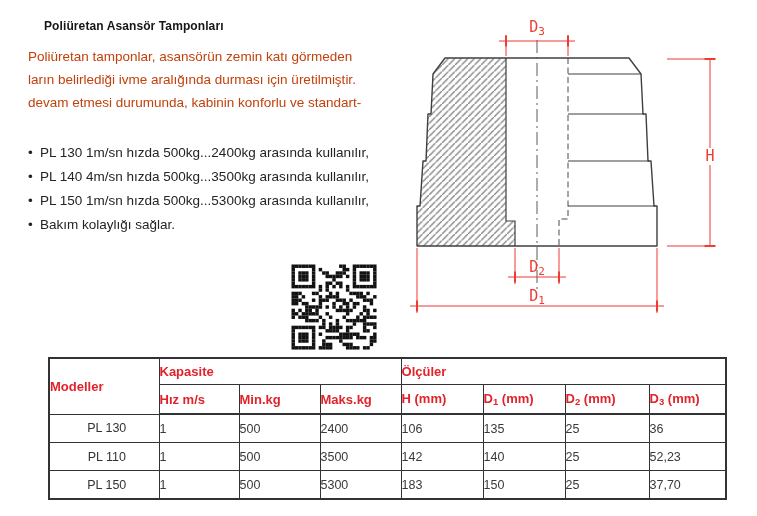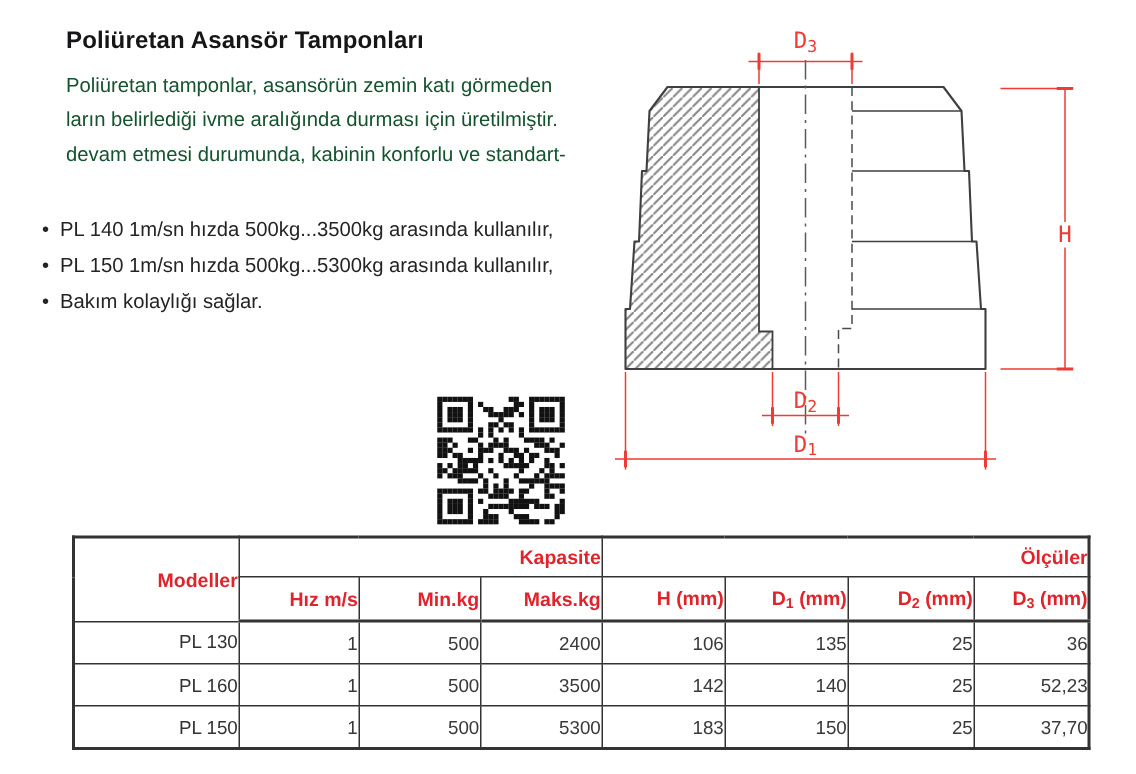--- a/index.html
+++ b/index.html
@@ -3,66 +3,67 @@
 <meta charset="utf-8">
 <style>
   html,body{margin:0;padding:0;background:#ffffff;}
   .page{
     position:relative;width:757px;height:516px;background:#ffffff;overflow:hidden;
     font-family:"Liberation Sans",sans-serif;color:#1f1f21;
   }
   
   .doc-title{
     position:absolute;left:28px;top:19px;
-    font-size:16px;font-weight:bold;color:#161618;letter-spacing:.1px;padding-left:16px;
+    font-size:12px;font-weight:bold;color:#161618;letter-spacing:.1px;padding-left:16px;
   }
-  .para{position:absolute;left:28px;top:45px;font-size:13.5px;color:#14532d;margin-left:16px;}
+  .para{position:absolute;left:28px;top:45px;font-size:13.5px;color:#c2410c;}
   .para .line{height:23px;line-height:23px;white-space:nowrap;}
   .bullets{position:absolute;left:28px;top:141px;font-size:13.5px;color:#242426;}
   .bullet{height:24px;line-height:24px;white-space:nowrap;}
   .bullet .mark{display:inline-block;width:12px;}
   
   .qr{position:absolute;left:290px;top:263px;width:88px;height:88px;}
   .qr svg{display:block;}
   
   .drawing{position:absolute;left:400px;top:8px;width:350px;height:334px;text-align:right;}
   .dim-text{font-family:"DejaVu Sans Mono",monospace;font-size:15px;fill:#ee3b33;}
   .dim-sub{font-size:11px;}
   
   .spec-table{
     position:absolute;left:48px;top:357px;width:677px;
     border-collapse:collapse;table-layout:fixed;
     font-family:"Liberation Sans",sans-serif;
   }
   .spec-table td,.spec-table th{
-    border:1px solid #333335;text-align:right;padding:0;overflow:hidden;
+    border:1px solid #333335;text-align:left;padding:0;overflow:hidden;
   }
   .spec-table{border:2px solid #333335;}
   .spec-table th{color:#e1232b;font-size:13px;font-weight:bold;}
   .spec-table .r1 th{height:25px;}
   .spec-table .r2 th{height:28px;border-bottom:2px solid #333335;}
   .spec-table td{height:27px;font-size:12.5px;color:#3a3a3c;background:#fff;}
-  .spec-table td.model{text-align:right;padding-left:5px;color:#333335;}
+  .spec-table td.model{text-align:center;padding-left:5px;color:#333335;}
   .hdr-sub{font-size:9.5px;vertical-align:-2px;font-weight:bold;}
 </style>
 </head>
 <body>
 
 <div class="page">
 
   <div class="doc-title">Poliüretan Asansör Tamponları</div>
 
   <div class="para">
     <div class="line">Poliüretan tamponlar, asansörün zemin katı görmeden</div>
     <div class="line">ların belirlediği ivme aralığında durması için üretilmiştir.</div>
     <div class="line">devam etmesi durumunda, kabinin konforlu ve standart-</div>
   </div>
 
   <div class="bullets">
-    <div class="bullet"><span class="mark">•</span><span>PL 140 1m/sn hızda 500kg...3500kg arasında kullanılır,</span></div>
+    <div class="bullet"><span class="mark">•</span><span>PL 130 1m/sn hızda 500kg...2400kg arasında kullanılır,</span></div>
+    <div class="bullet"><span class="mark">•</span><span>PL 140 4m/sn hızda 500kg...3500kg arasında kullanılır,</span></div>
     <div class="bullet"><span class="mark">•</span><span>PL 150 1m/sn hızda 500kg...5300kg arasında kullanılır,</span></div>
     <div class="bullet"><span class="mark">•</span><span>Bakım kolaylığı sağlar.</span></div>
   </div>
 
   <div class="qr" id="qr-box">
       <svg width="88" height="88" viewBox="0 0 88 88" xmlns="http://www.w3.org/2000/svg">
         <rect width="88" height="88" fill="#ffffff"></rect>
         <g fill="#111111">
           <rect x="1.5" y="1.5" width="3.4499999999999997" height="3.4499999999999997"></rect>
           <rect x="4.9" y="1.5" width="3.4499999999999997" height="3.4499999999999997"></rect>
@@ -453,21 +454,21 @@
       <td class="model">PL 130</td>
       <td>1</td>
       <td>500</td>
       <td>2400</td>
       <td>106</td>
       <td>135</td>
       <td>25</td>
       <td>36</td>
     </tr>
     <tr>
-      <td class="model">PL 160</td>
+      <td class="model">PL 110</td>
       <td>1</td>
       <td>500</td>
       <td>3500</td>
       <td>142</td>
       <td>140</td>
       <td>25</td>
       <td>52,23</td>
     </tr>
     <tr>
       <td class="model">PL 150</td>

